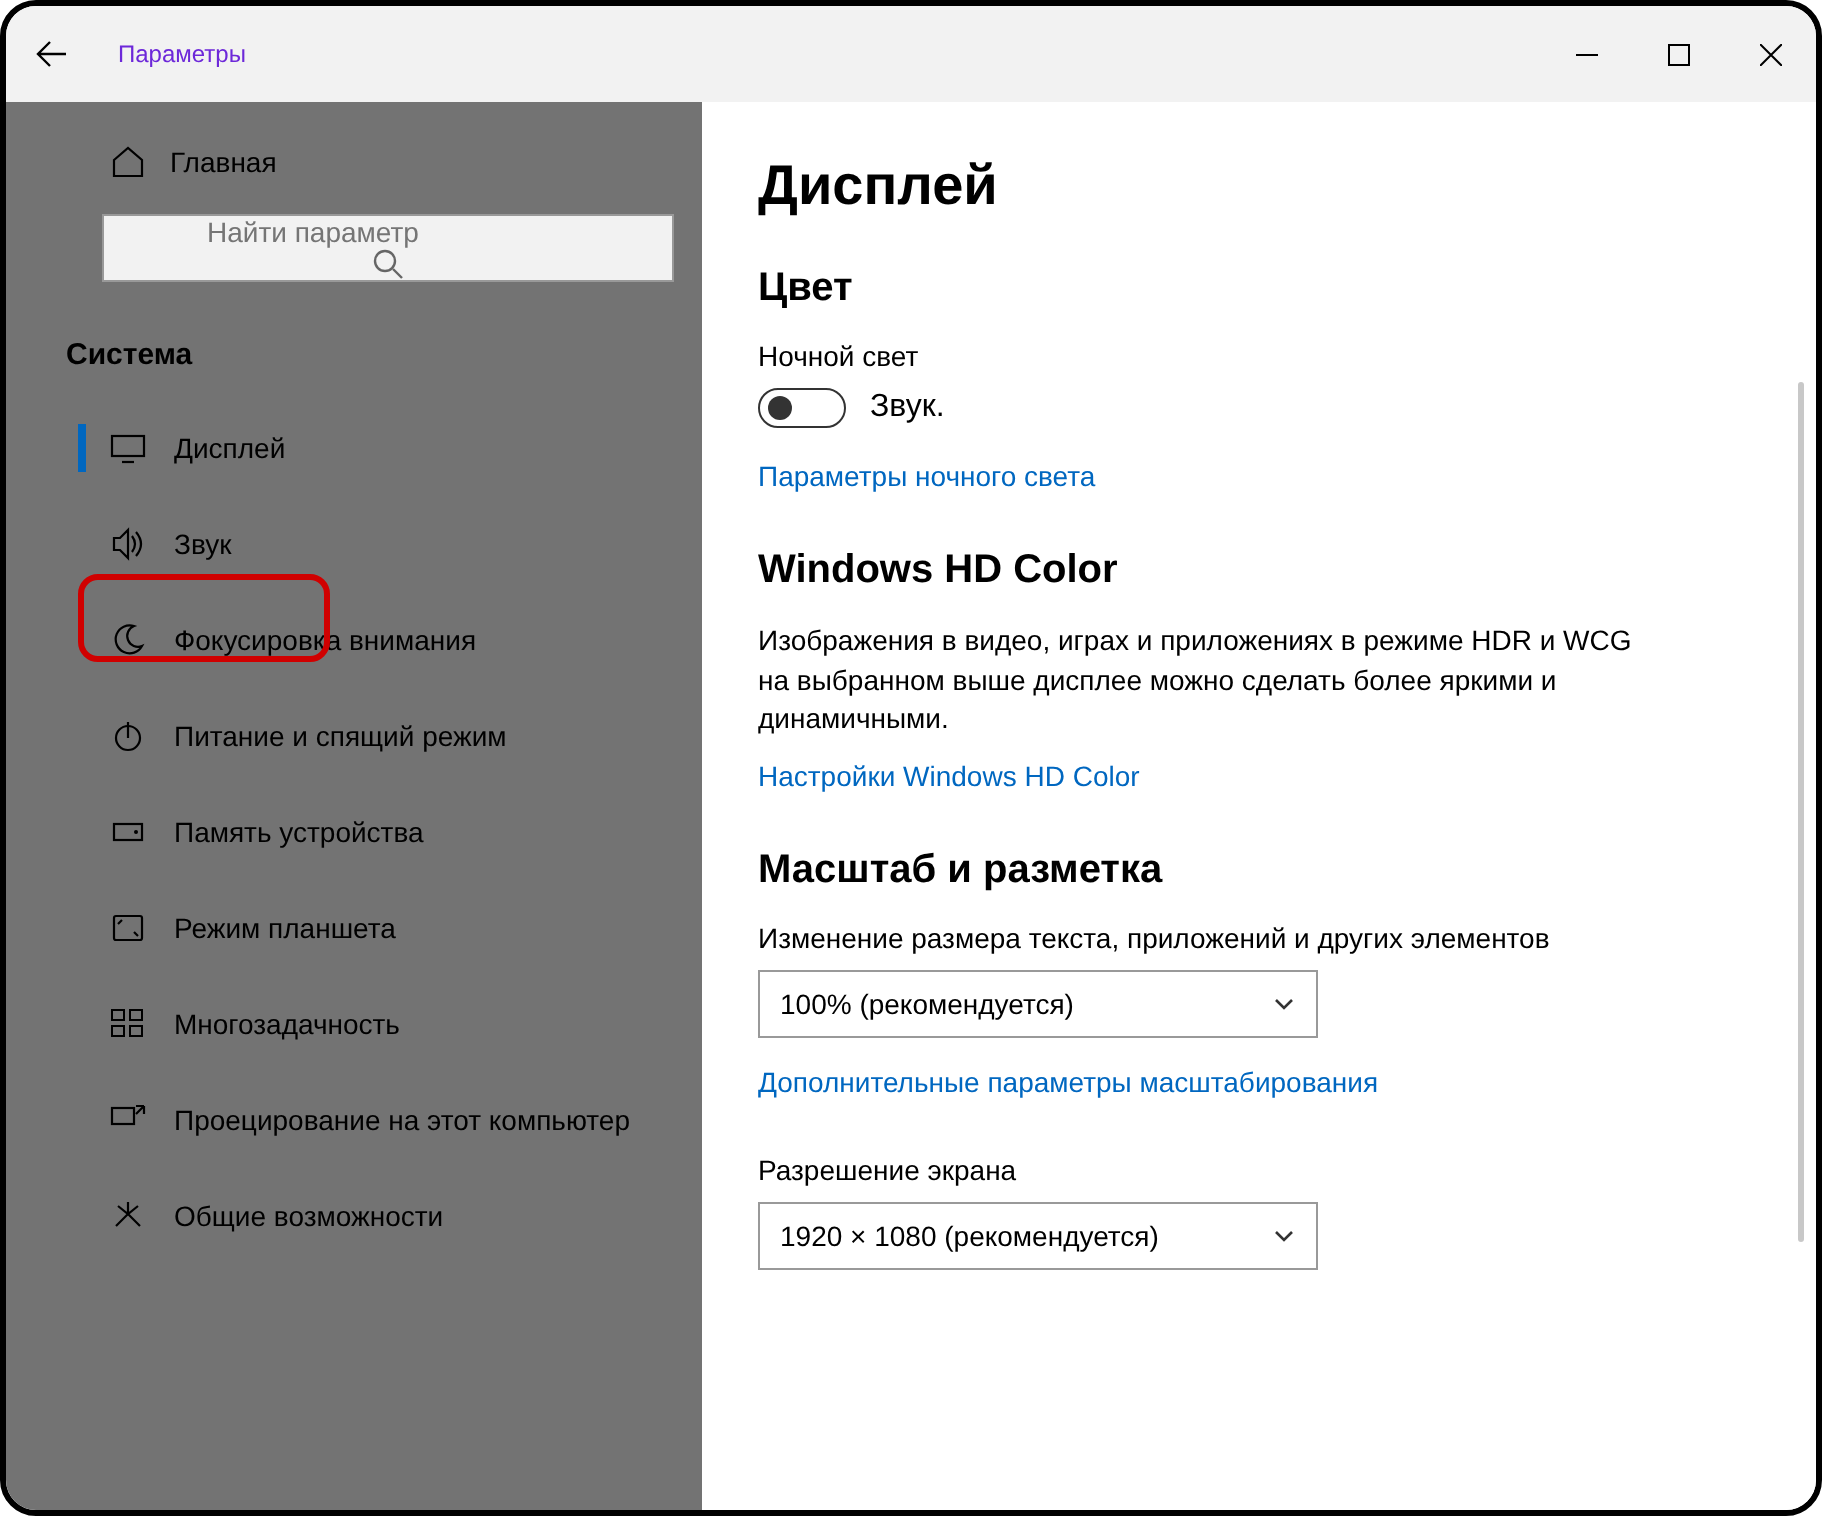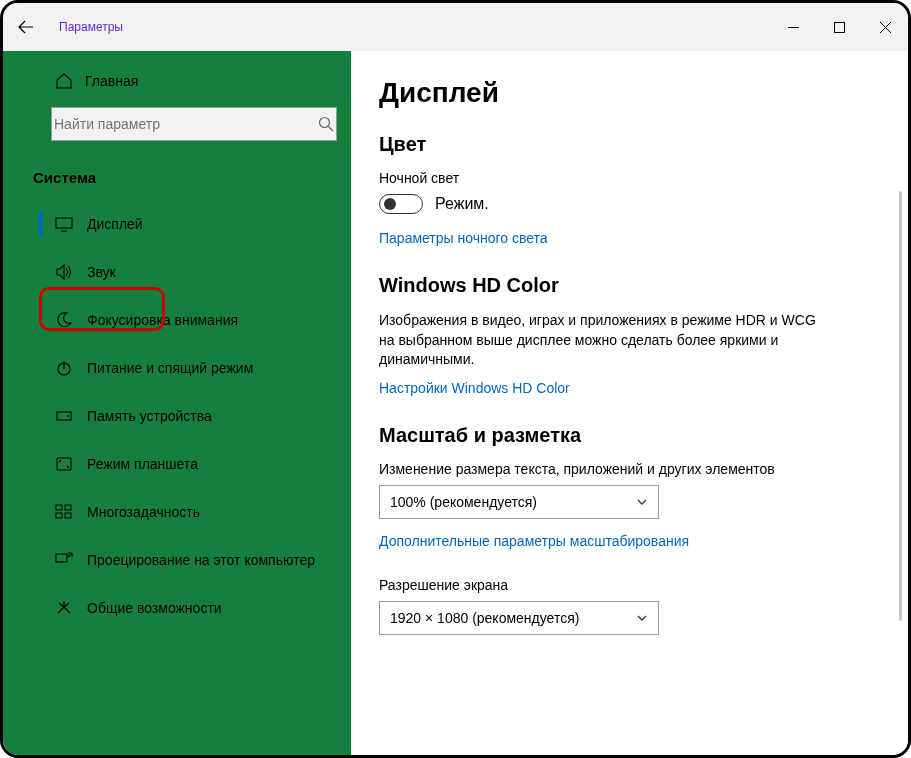--- a/index.html
+++ b/index.html
@@ -12,26 +12,26 @@
   
   .titlebar { height: 48px; display: flex; align-items: center; background: #f2f2f2; }
   .back-btn { width: 46px; height: 48px; display: flex; align-items: center; justify-content: center; }
   .back-btn svg { width: 16px; height: 16px; }
   .title-text { font-size: 12px; color: #6d28d9; margin-left: 10px; }
   .win-controls { margin-left: auto; display: flex; }
   .win-btn { width: 46px; height: 48px; display: flex; align-items: center; justify-content: center; }
   .win-btn svg { width: 11px; height: 11px; }
   
   .body { display: flex; height: calc(100% - 48px); }
-  .sidebar { width: 348px; background: #15803d; padding-top: 10px; }
+  .sidebar { width: 348px; background: #737373; padding-top: 10px; }
   .home-row { display: flex; align-items: center; padding: 6px 20px 6px 52px; height: 40px; position: relative; }
   .home-row .icon-slot { position: absolute; left: 52px; width: 18px; height: 18px; display:flex; align-items:center; justify-content:center; }
   .home-row .label { margin-left: 30px; font-size: 14px; }
   .search-wrap { padding: 6px 20px 6px 48px; }
-  .search { width: 286px; height: 34px; border: 1px solid #999; background: #fff0; background:#f2f2f2; display:flex; align-items:center; padding:0 2px; }
+  .search { width: 286px; height: 34px; border: 1px solid #999; background: #fff0; background:#f2f2f2; display:flex; align-items:center; padding:0 16px;flex-direction:column; }
   .search input { flex:1; border:none; background:transparent; font-size:14px; outline:none; color:#666; }
   .section-title { font-weight: 700; font-size: 15px; padding: 22px 20px 14px 30px; }
   .nav-list { }
   .nav-item { display:flex; align-items:center; height: 48px; padding-left: 52px; position:relative; font-size:14px; cursor:default; }
   .nav-item.selected::before { content:""; position:absolute; left:36px; top:12px; bottom:12px; width:4px; background:#0067c0; }
   .nav-item .icon-slot { width:18px; height:18px; display:flex; align-items:center; justify-content:center; margin-right: 14px; }
   .nav-item svg { width:18px; height:18px; }
   .highlight-box { position:absolute; border:3px solid #d00000; border-radius:10px; pointer-events:none; }
   
   .content { flex:1; padding: 26px 28px 0 28px; position: relative; overflow: hidden; background:#fff; }
@@ -188,21 +188,21 @@
 
     <div class="content">
       <div class="page-h1">Дисплей</div>
 
       <div class="sub-h">Цвет</div>
       <div class="setting-label">Ночной свет</div>
       <div class="toggle-row">
         <div class="toggle">
             <div class="knob"></div>
           </div>
-        <span>Режим.</span>
+        <span>Звук.</span>
       </div>
       <a class="link">Параметры ночного света</a>
 
       <div class="sub-h">Windows HD Color</div>
       <div class="desc">Изображения в видео, играх и приложениях в режиме HDR и WCG на выбранном выше дисплее можно сделать более яркими и динамичными.</div>
       <a class="link">Настройки Windows HD Color</a>
 
       <div class="sub-h">Масштаб и разметка</div>
       <div class="setting-label">Изменение размера текста, приложений и других элементов</div>
       <div class="select">

